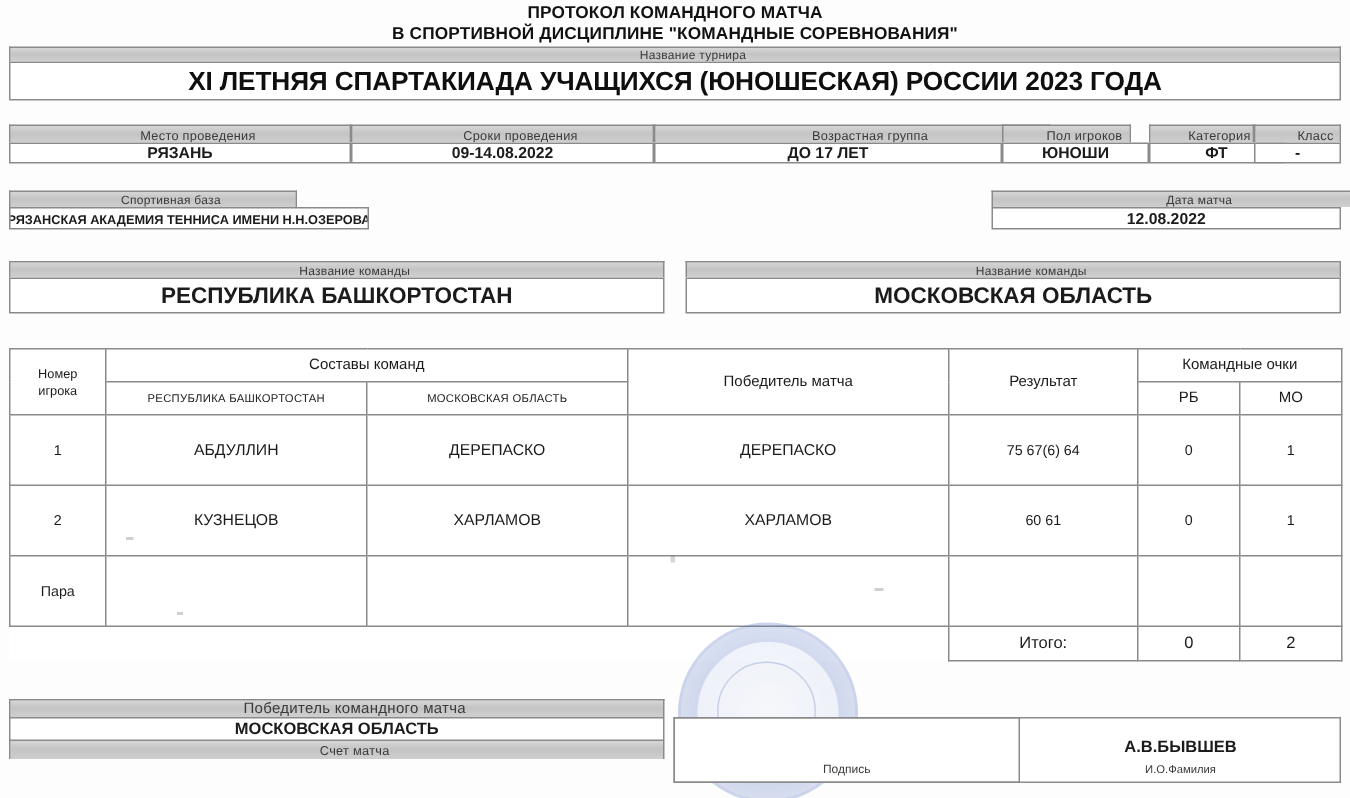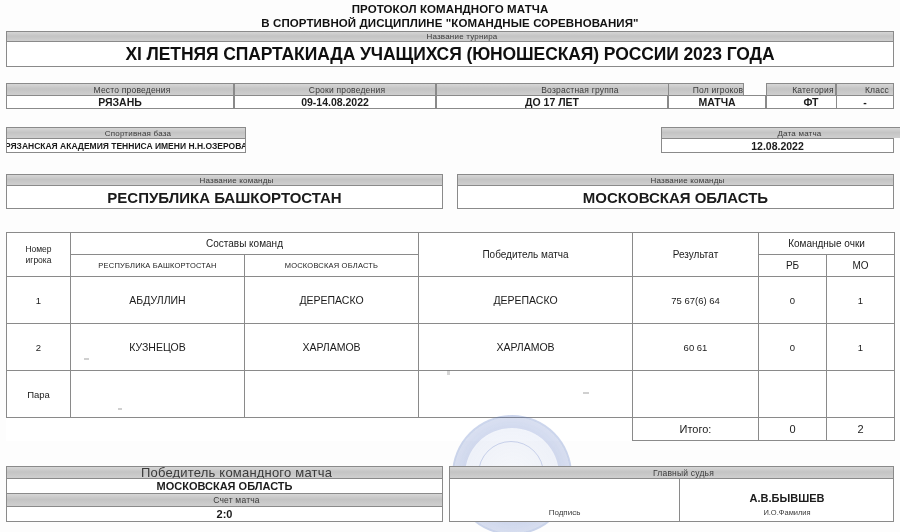--- a/index.html
+++ b/index.html
@@ -75,21 +75,21 @@
     font-size: 17.5px;
     letter-spacing: -0.1px;
     color: #0f0f0f;
   }
 
   
   .info-label { height: 12px; top: 83px; font-size: 8.5px; }
   .info-value { height: 14px; top: 95px; font-weight: bold; font-size: 10.5px; }
 
   
-  #base-label  { left: 6px;  top: 127px; width: 240px; height: 11px; font-size: 8px; }
+  #base-label  { left: 6px;  top: 127px; width: 192px; height: 11px; font-size: 8px; }
   #base-value  { left: 6px;  top: 138px; width: 240px; height: 15px; font-weight: bold; font-size: 8.5px; }
   #date-label  { left: 661px; top: 127px; width: 253px; height: 11px; font-size: 8px; }
   #date-value  { left: 661px; top: 138px; width: 233px; height: 15px; font-weight: bold; font-size: 10.5px; }
 
   
   #team1-label { left: 6px;   top: 174px; width: 437px; height: 11px; font-size: 8px; }
   #team1-name  { left: 6px;   top: 185px; width: 437px; height: 24px; font-weight: bold; font-size: 15px; }
   #team2-label { left: 457px; top: 174px; width: 437px; height: 11px; font-size: 8px; }
   #team2-name  { left: 457px; top: 185px; width: 437px; height: 24px; font-weight: bold; font-size: 15px; }
 
@@ -121,21 +121,21 @@
     text-align: right;
     padding-right: 9px;
     font-weight: bold;
     font-size: 11px;
     height: 22px;
   }
   .totals-val { font-weight: bold; font-size: 11px; }
   .no-border { border: none !important; background: transparent !important; }
 
   
-  #winner-label { left: 6px;  top: 466px; width: 437px; height: 12px; font-size: 13px; }
+  #winner-label { left: 6px;  top: 466px; width: 437px; height: 12px; font-size: 10px; }
   #winner-value { left: 6px;  top: 478px; width: 437px; height: 16px; font-weight: bold; font-size: 11px; }
   #score-label  { left: 6px;  top: 494px; width: 437px; height: 12px; font-size: 8.5px; border-top: none; }
   #score-value  { left: 6px;  top: 506px; width: 437px; height: 16px; font-weight: bold; font-size: 11px; }
 
   #judge-label  { left: 449px; top: 466px; width: 445px; height: 12px; font-size: 8.5px; }
   #judge-box    { left: 449px; top: 478px; width: 445px; height: 44px; border: 1px solid #8a8a8a; box-sizing: border-box; background: #fff; position: absolute; }
   #sign-cell {
     position: absolute;
     left: 449px; top: 478px; width: 231px; height: 44px;
     box-sizing: border-box;
@@ -207,28 +207,28 @@
 
   <div class="doc-title" id="title-line-1">ПРОТОКОЛ КОМАНДНОГО МАТЧА</div>
   <div class="doc-title" id="title-line-2">В СПОРТИВНОЙ ДИСЦИПЛИНЕ "КОМАНДНЫЕ СОРЕВНОВАНИЯ"</div>
 
   <div class="label-bar" id="tournament-label">Название турнира</div>
   <div class="value-cell" id="tournament-name">XI ЛЕТНЯЯ СПАРТАКИАДА УЧАЩИХСЯ (ЮНОШЕСКАЯ) РОССИИ 2023 ГОДА</div>
 
   <div class="label-bar info-label" style="left:6px;   width:228px;">Место проведения</div>
   <div class="label-bar info-label" style="left:234px; width:202px;">Сроки проведения</div>
   <div class="label-bar info-label" style="left:436px; width:264px;">Возрастная группа</div>
-  <div class="label-bar info-label" style="left:668px; width:76px;">Пол игроков</div>
+  <div class="label-bar info-label" style="left:668px; width:86px;">Пол игроков</div>
   <div class="label-bar info-label" style="left:766px; width:70px;">Категория</div>
   <div class="label-bar info-label" style="left:836px; width:58px;">Класс</div>
 
   <div class="value-cell info-value" style="left:6px;   width:228px;">РЯЗАНЬ</div>
   <div class="value-cell info-value" style="left:234px; width:202px;">09-14.08.2022</div>
   <div class="value-cell info-value" style="left:436px; width:232px;">ДО 17 ЛЕТ</div>
-  <div class="value-cell info-value" style="left:668px; width:98px;">МАТЧА</div>
+  <div class="value-cell info-value" style="left:668px; width:98px;">ЮНОШИ</div>
   <div class="value-cell info-value" style="left:766px; width:90px;">ФТ</div>
   <div class="value-cell info-value" style="left:836px; width:58px;">-</div>
 
   <div class="label-bar" id="base-label">Спортивная база</div>
   <div class="value-cell" id="base-value">РЯЗАНСКАЯ АКАДЕМИЯ ТЕННИСА ИМЕНИ Н.Н.ОЗЕРОВА</div>
   <div class="label-bar" id="date-label">Дата матча</div>
   <div class="value-cell" id="date-value">12.08.2022</div>
 
   <div class="label-bar" id="team1-label">Название команды</div>
   <div class="value-cell" id="team1-name">РЕСПУБЛИКА БАШКОРТОСТАН</div>
@@ -312,23 +312,21 @@
       <path d="M55 20 C 58 26, 62 28, 65 22 C 68 16, 71 18, 73 24 C 75 29, 79 27, 82 21"></path>
       <path d="M82 22 C 86 27, 90 27, 93 21 C 96 15, 100 18, 101 24"></path>
       <path d="M101 20 C 106 12, 112 8, 115 12 C 118 17, 112 28, 110 33"></path>
       <path d="M113 33 C 118 30, 124 25, 128 18"></path>
     </g>
   </svg>
 
   <div class="label-bar" id="winner-label">Победитель командного матча</div>
   <div class="value-cell" id="winner-value">МОСКОВСКАЯ ОБЛАСТЬ</div>
   <div class="label-bar" id="score-label">Счет матча</div>
-  <div class="value-cell" id="score-value">2:0</div>
-
-  <div class="label-bar" id="judge-label">Главный судья</div>
+
   <div id="judge-box"></div>
   <div id="sign-cell"></div>
   <div id="sign-caption">Подпись</div>
   <div id="judge-name">А.В.БЫВШЕВ</div>
   <div id="judge-caption">И.О.Фамилия</div>
 
   <div class="speck" style="left:84px;  top:358px; width:5px; height:2px;"></div>
   <div class="speck" style="left:118px; top:408px; width:4px; height:2px;"></div>
   <div class="speck" style="left:447px; top:370px; width:3px; height:5px; background:rgba(120,120,120,0.3);"></div>
   <div class="speck" style="left:583px; top:392px; width:6px; height:2px;"></div>

